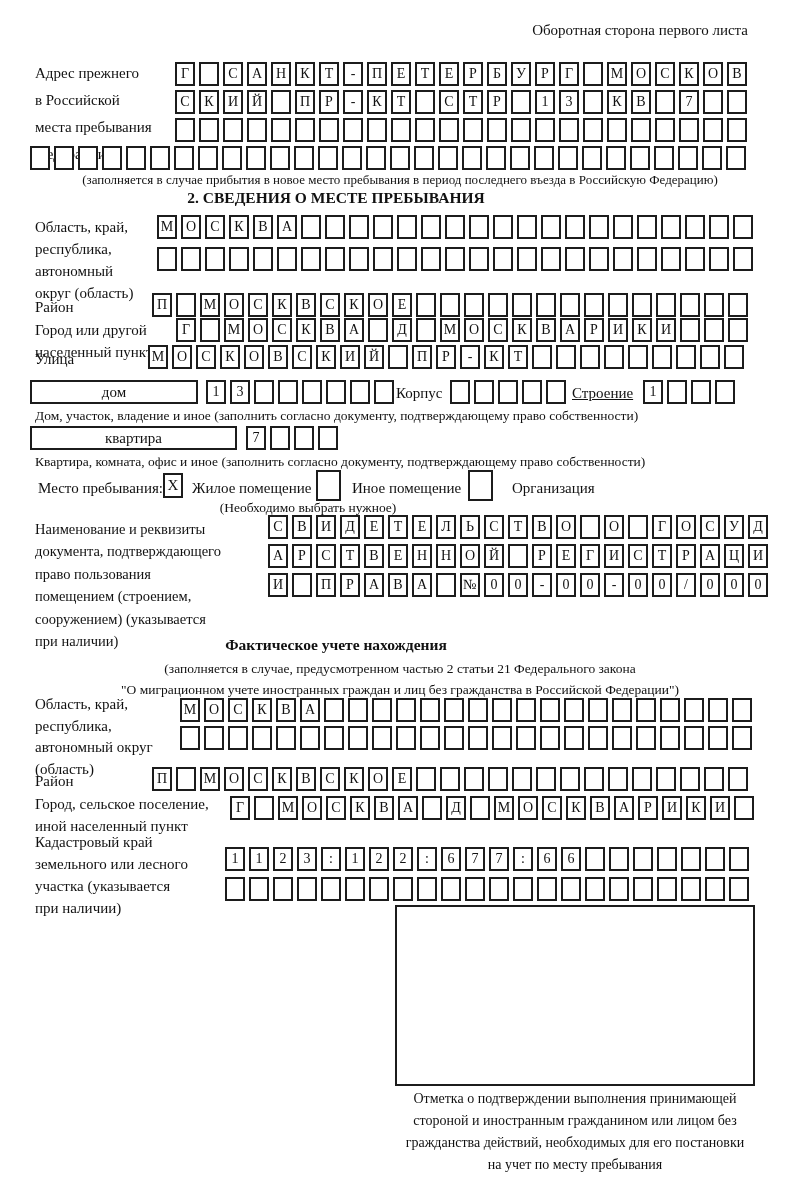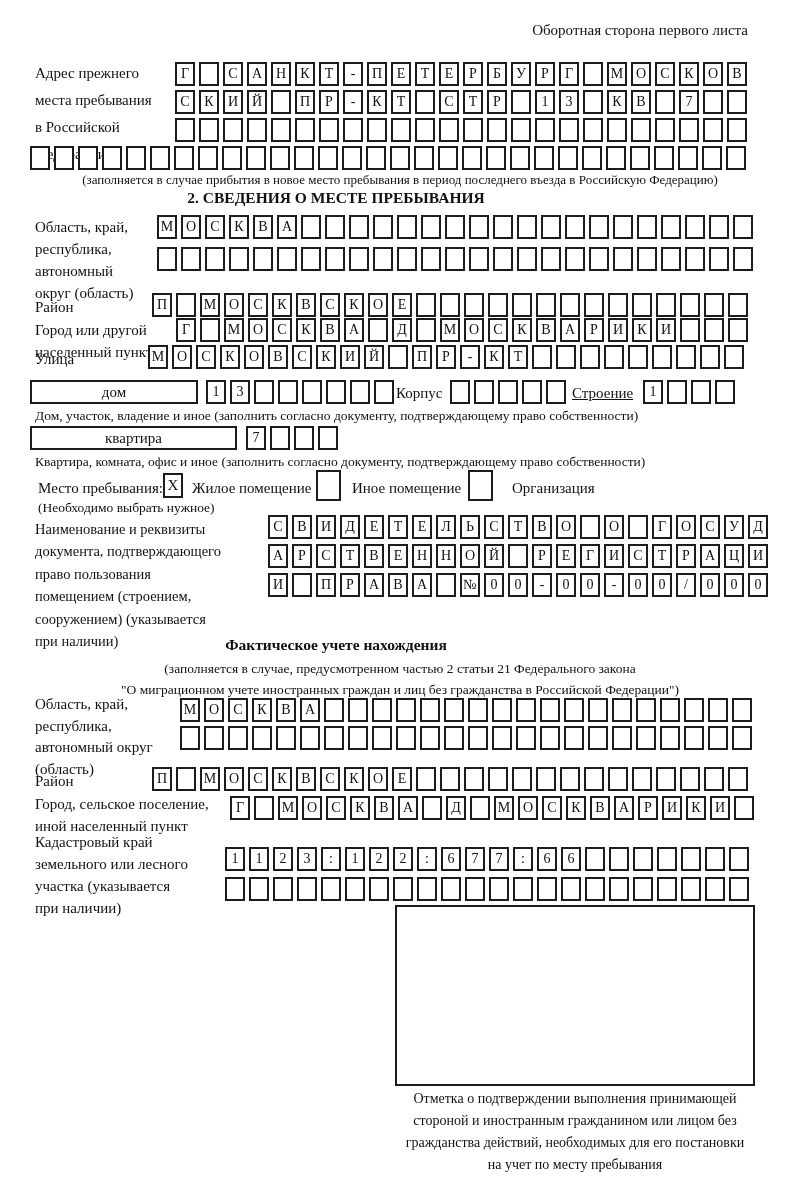--- a/index.html
+++ b/index.html
@@ -34,22 +34,22 @@
   .stamp{position:absolute;border:2px solid #1c1c1c;background:#fff;}
   .note-r{position:absolute;font-size:15px;}
 </style>
 </head>
 <body>
 
 <div class="note-r" style="top:22px;right:52px;">Оборотная сторона первого листа</div>
 
 <div class="lbl lbl-lh27" style="left:35px;top:60px;width:145px;">
     <div>Адрес прежнего</div>
+    <div>в Российской</div>
     <div>места пребывания</div>
-    <div>в Российской</div>
     <div>Федерации</div>
   </div>
 <div class="brow" style="left:175px;top:62px;">
     <span class="cbox">Г</span>
     <span class="cbox"></span>
     <span class="cbox">С</span>
     <span class="cbox">А</span>
     <span class="cbox">Н</span>
     <span class="cbox">К</span>
     <span class="cbox">Т</span>
@@ -346,21 +346,21 @@
   </div>
 <div class="cap" style="left:35px;top:454px;font-size:13.5px;">Квартира, комната, офис и иное (заполнить согласно документу, подтверждающему право собственности)</div>
 
 <div class="lbl" style="left:38px;top:477px;">Место пребывания:</div>
 <div class="chk" style="left:163px;top:473px;width:20px;height:25px;">X</div>
 <div class="lbl" style="left:192px;top:477px;">Жилое помещение</div>
 <div class="chk" style="left:316px;top:470px;width:25px;height:31px;"></div>
 <div class="lbl" style="left:352px;top:477px;">Иное помещение</div>
 <div class="chk" style="left:468px;top:470px;width:25px;height:31px;"></div>
 <div class="lbl" style="left:512px;top:477px;">Организация</div>
-<div class="cap" style="left:38px;top:500px;width:540px;text-align:left;font-size:13.5px;">(Необходимо выбрать нужное)</div>
+<div class="cap" style="left:38px;top:500px;width:540px;text-align:center;font-size:13.5px;">(Необходимо выбрать нужное)</div>
 
 <div class="lbl lbl-sm" style="left:35px;top:518px;width:230px;">
     <div>Наименование и реквизиты</div>
     <div>документа, подтверждающего</div>
     <div>право пользования</div>
     <div>помещением (строением,</div>
     <div>сооружением) (указывается</div>
     <div>при наличии)</div>
   </div>
 <div class="brow" style="left:268px;top:515px;">

